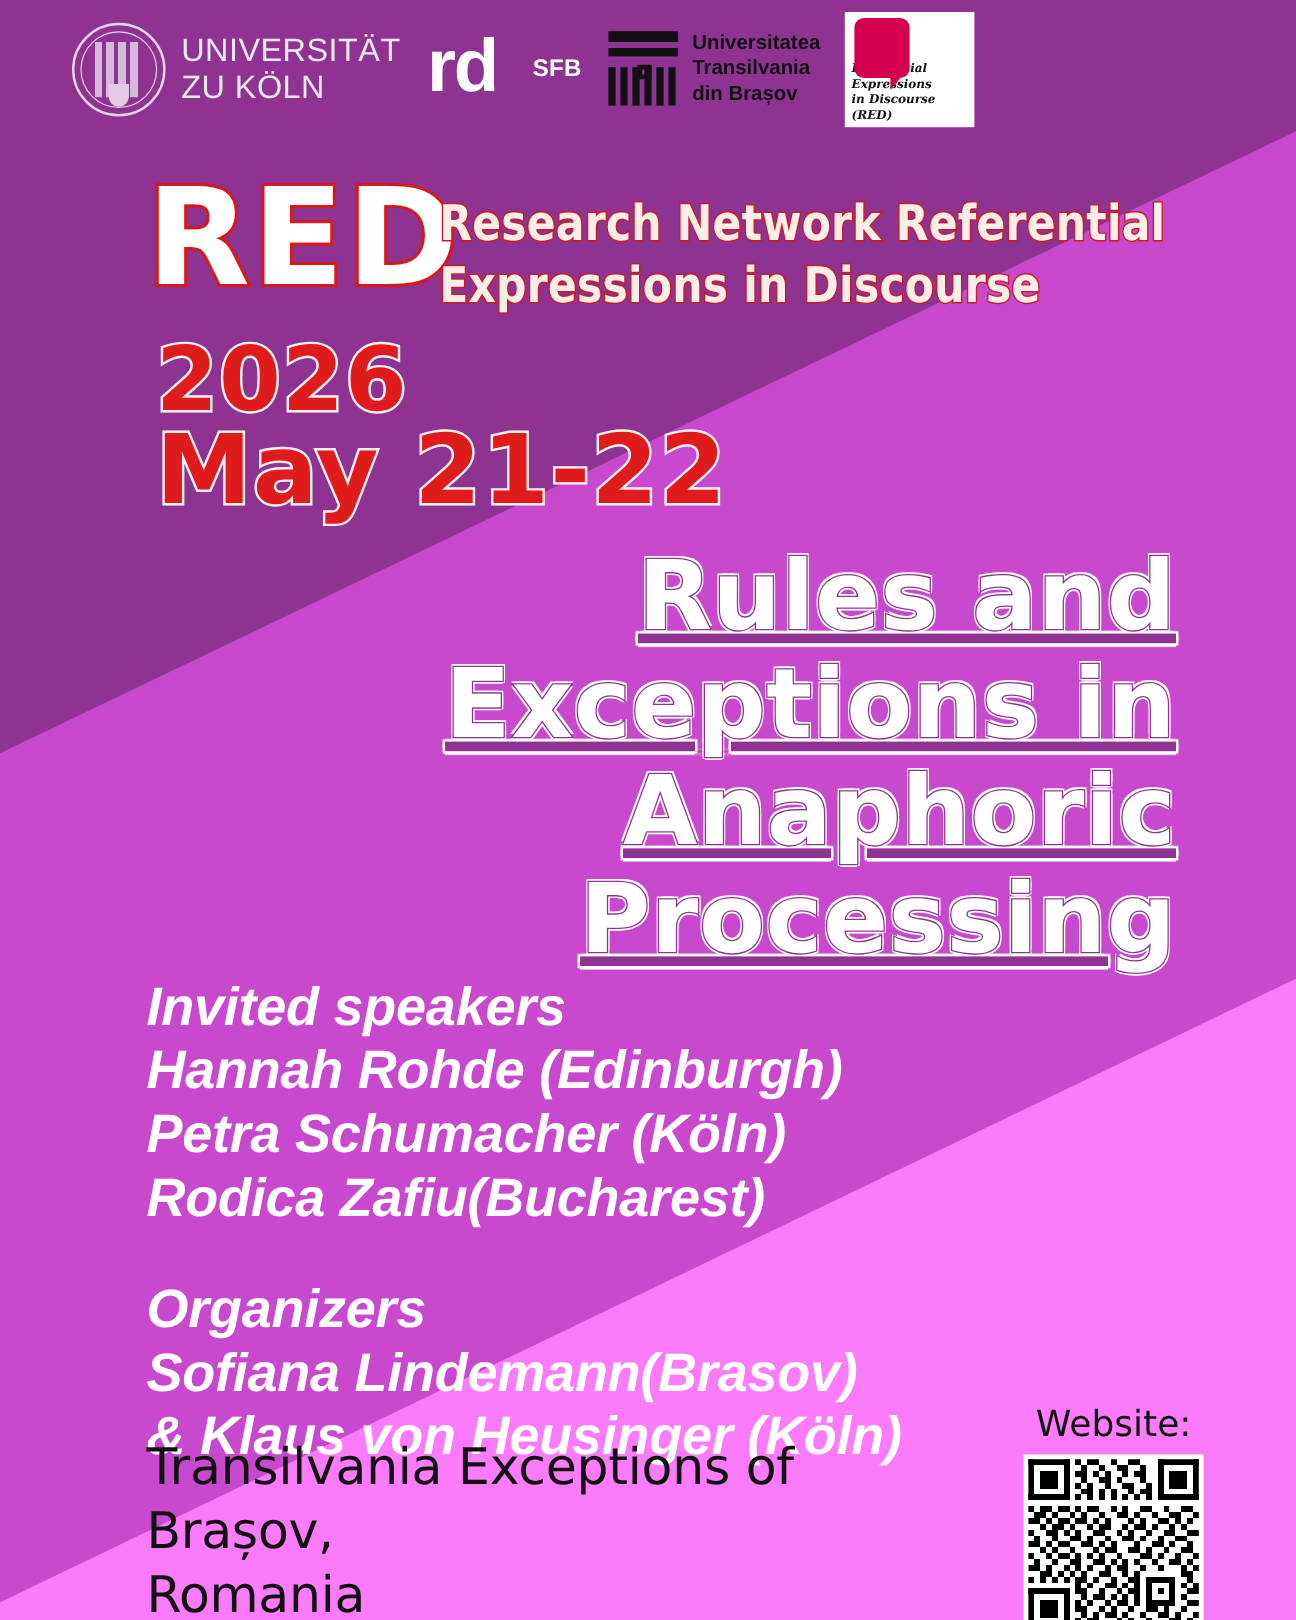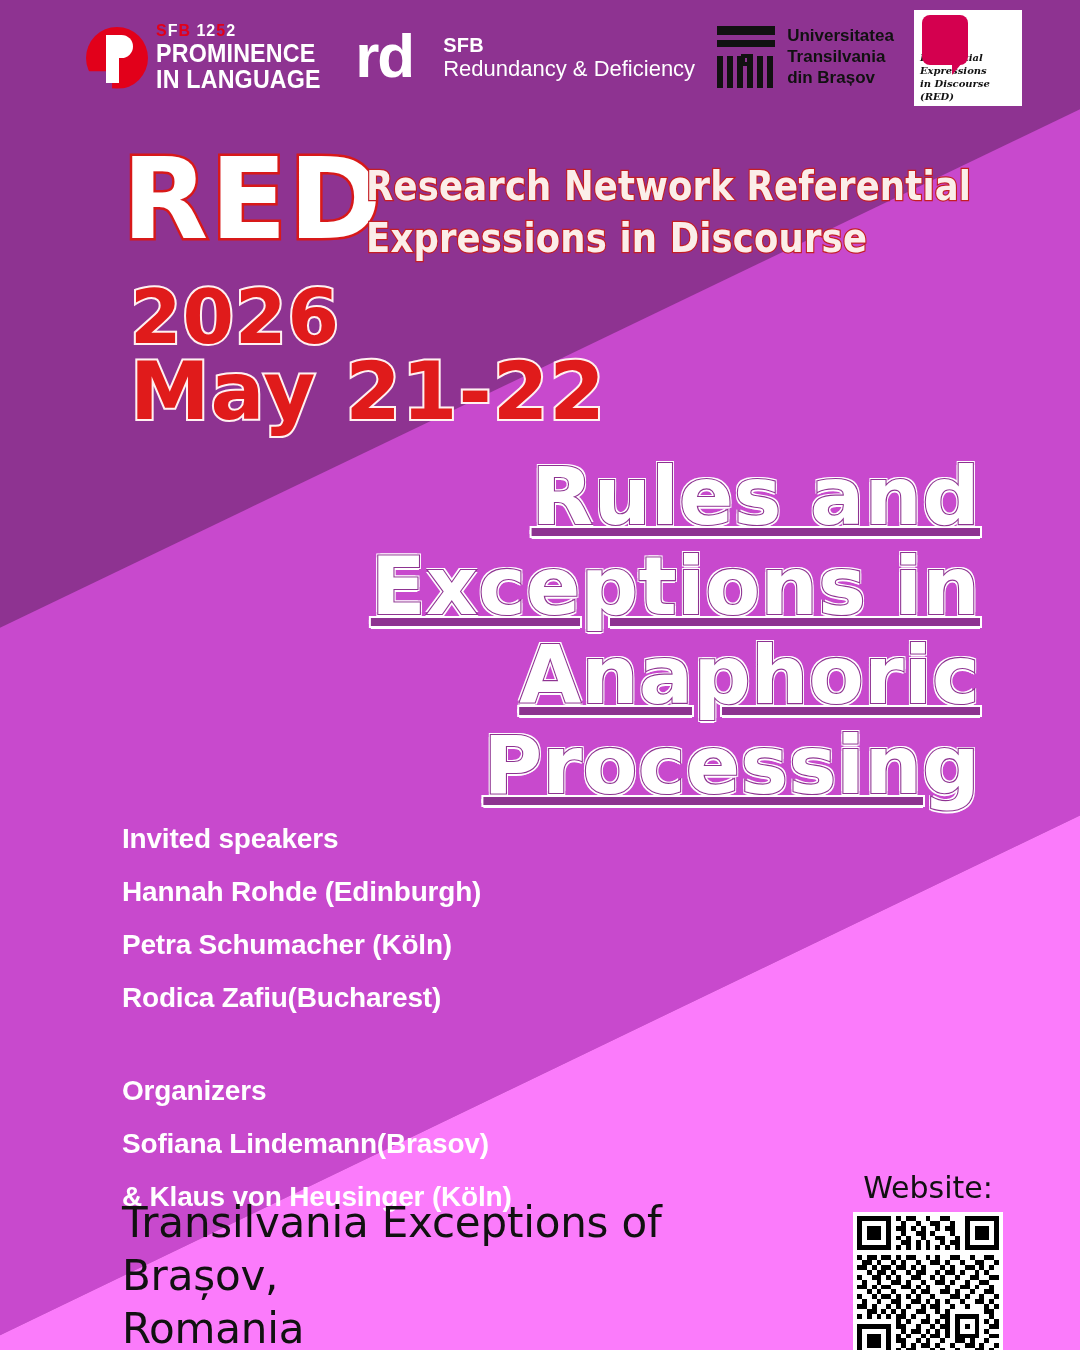--- a/index.html
+++ b/index.html
@@ -282,24 +282,25 @@
   .info-block {
     position: absolute;
     left: 122px; top: 812px;
     width: 720px;
   }
   .info-line {
     position: relative;
     color: #ffffff;
     font-family: "Liberation Sans", sans-serif;
     font-weight: 700;
-    font-size: 28px;
+    font-size: 45px;
     line-height: 53px;
     letter-spacing: -.2px;
     white-space: nowrap;
+    font-style: italic;
   }
   
   .info-line::before {
     content: attr(data-ghost);
     position: absolute;
     left: 22px; top: -20px;
     color: rgba(255,255,255,0.18);
     z-index: -1;
     white-space: nowrap;
   }
@@ -356,38 +357,35 @@
 </head>
 <body>
 
 <div id="poster">
 
   <div class="band band-mid"></div>
   <div class="band band-light"></div>
 
   <div class="logo-strip">
 
-
-    <div class="logo logo-prominence">
-      <div class="prom-mark">
-        <div class="prom-mark-c"></div>
-        <div class="prom-mark-p"></div>
+    <div class="logo logo-koeln">
+      <div class="koeln-seal">
+        <div class="koeln-seal-fig"></div>
       </div>
-      <div class="prom-txt">
-        <div class="prom-sfb"><span class="r">S</span>F<span class="r">B</span> 12<span class="r">5</span>2</div>
-        <div class="prom-main">PROMINENCE</div>
-        <div class="prom-main">IN LANGUAGE</div>
+      <div class="koeln-text">
+        <div>UNIVERSITÄT</div>
+        <div>ZU KÖLN</div>
       </div>
     </div>
+
 
     <div class="logo logo-rd">
       <div class="rd-mark">rd</div>
       <div class="rd-txt">
         <div class="rd-sfb">SFB</div>
-        <div class="rd-l2">Redundancy &amp; Deficiency</div>
       </div>
     </div>
 
     <div class="logo logo-trans">
       <div class="trans-mark">
         <div class="trans-bar" style="top:0;height:9px;"></div>
         <div class="trans-bar" style="top:14px;height:7px;"></div>
         <div class="trans-col" style="left:0;"></div>
         <div class="trans-col" style="left:10px;"></div>
         <div class="trans-col" style="left:20px;"></div>

